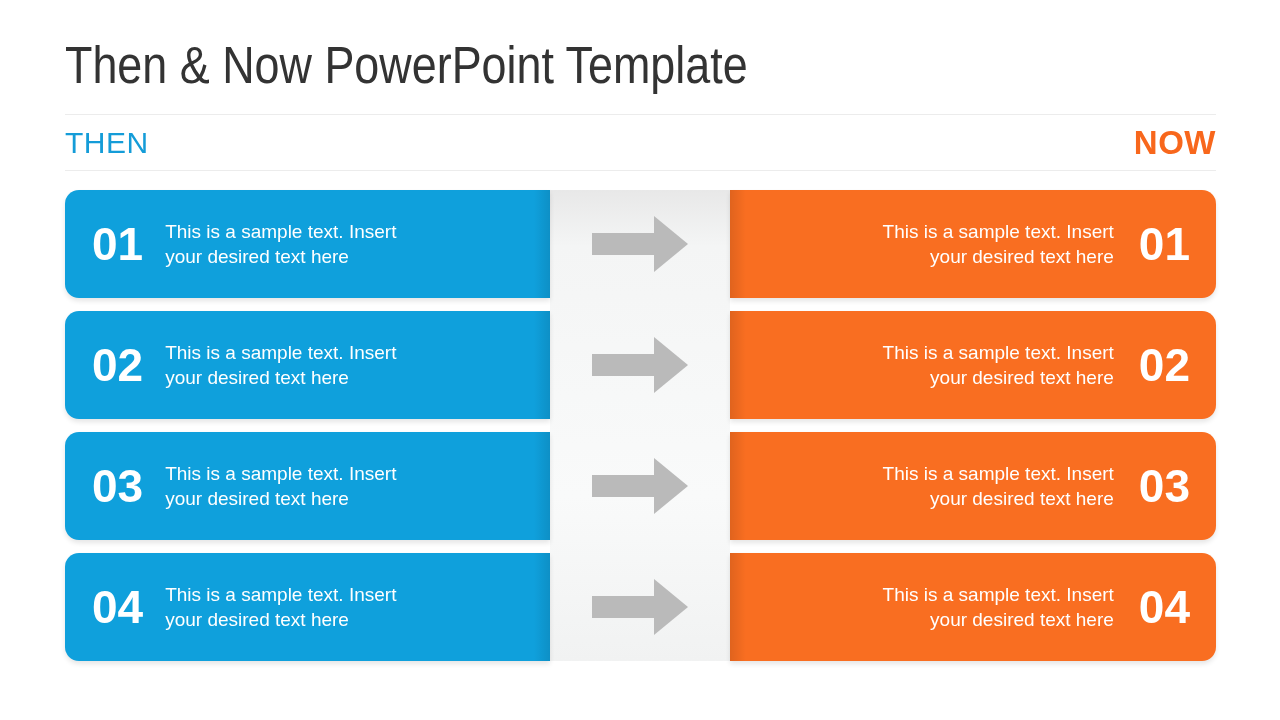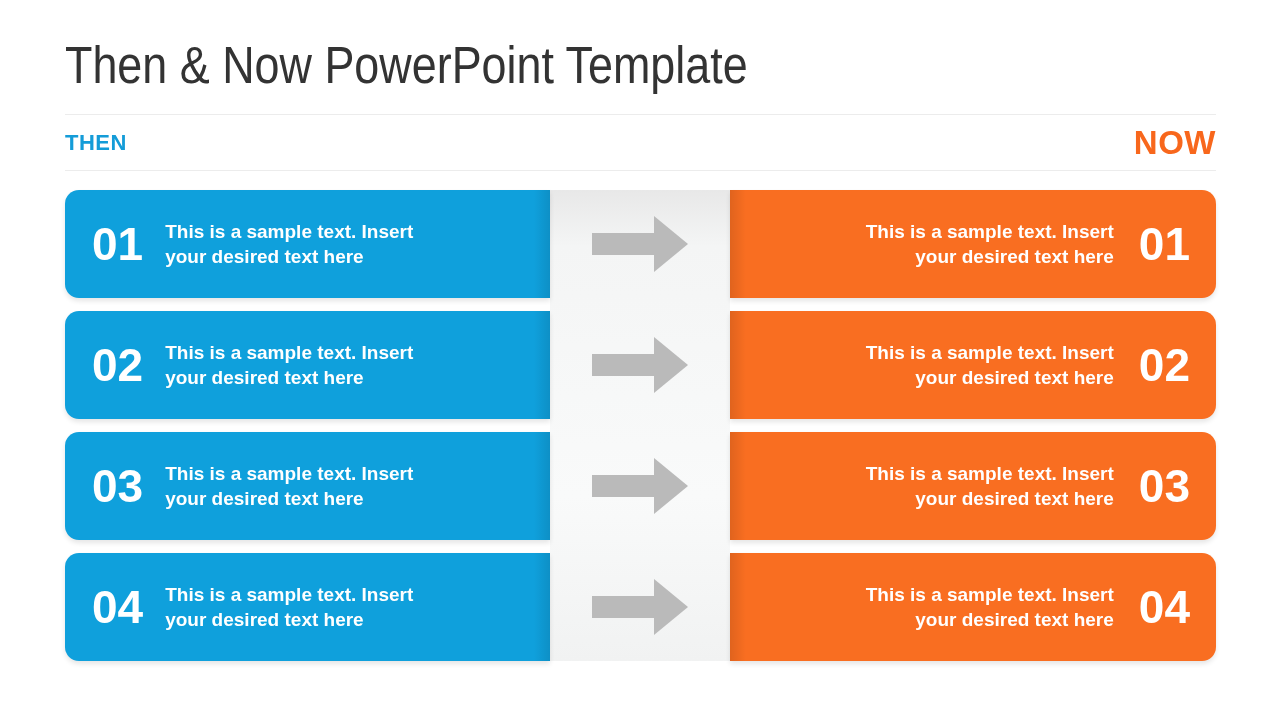--- a/index.html
+++ b/index.html
@@ -21,21 +21,21 @@
     font-size:51px;line-height:1.0;font-weight:400;color:var(--title-color);
     transform:scaleX(0.88);transform-origin:left center;white-space:nowrap;
     letter-spacing:0px;
   }
   .header-band{
     position:absolute;left:65px;top:114px;width:1151px;height:57px;
     border-top:1px solid var(--divider);border-bottom:1px solid var(--divider);
     display:flex;justify-content:space-between;align-items:center;
     box-sizing:border-box;
   }
-  .then-label{font-size:22px;font-weight:700;color:var(--then-label);letter-spacing:0.5px;}
+  .then-label{font-size:30px;font-weight:400;color:var(--then-label);letter-spacing:0.5px;}
   .now-label{font-size:33px;font-weight:700;color:var(--now-label);letter-spacing:0.5px;}
 
   .center-strip{
     position:absolute;left:550px;top:190px;width:180px;height:471px;
     background:linear-gradient(180deg,#e8e8e8 0%,#f4f5f5 12%,#f9fafa 65%,#f1f2f2 100%);
   }
   .rows{
     position:absolute;left:65px;top:190px;width:1151px;
   }
   .row{
@@ -67,21 +67,21 @@
   }
   .center-cell{
     width:180px;display:flex;align-items:center;justify-content:center;
   }
   .bar-number{
     font-size:46px;font-weight:700;color:#ffffff;line-height:1;
   }
   .then-bar .bar-number{margin-left:27px;}
   .now-bar .bar-number{margin-right:26px;margin-left:25px;}
   .bar-text{
-    font-size:19px;line-height:25px;color:#ffffff;font-weight:700;
+    font-size:19px;line-height:25px;color:#ffffff;font-weight:400;
   }
   .then-bar .bar-text{margin-left:22px;text-align:left;}
   .now-bar .bar-text{text-align:right;}
   .arrow-icon{display:block;}
 </style>
 </head>
 <body>
 
 <div class="slide-title">Then &amp; Now PowerPoint Template</div>
 

